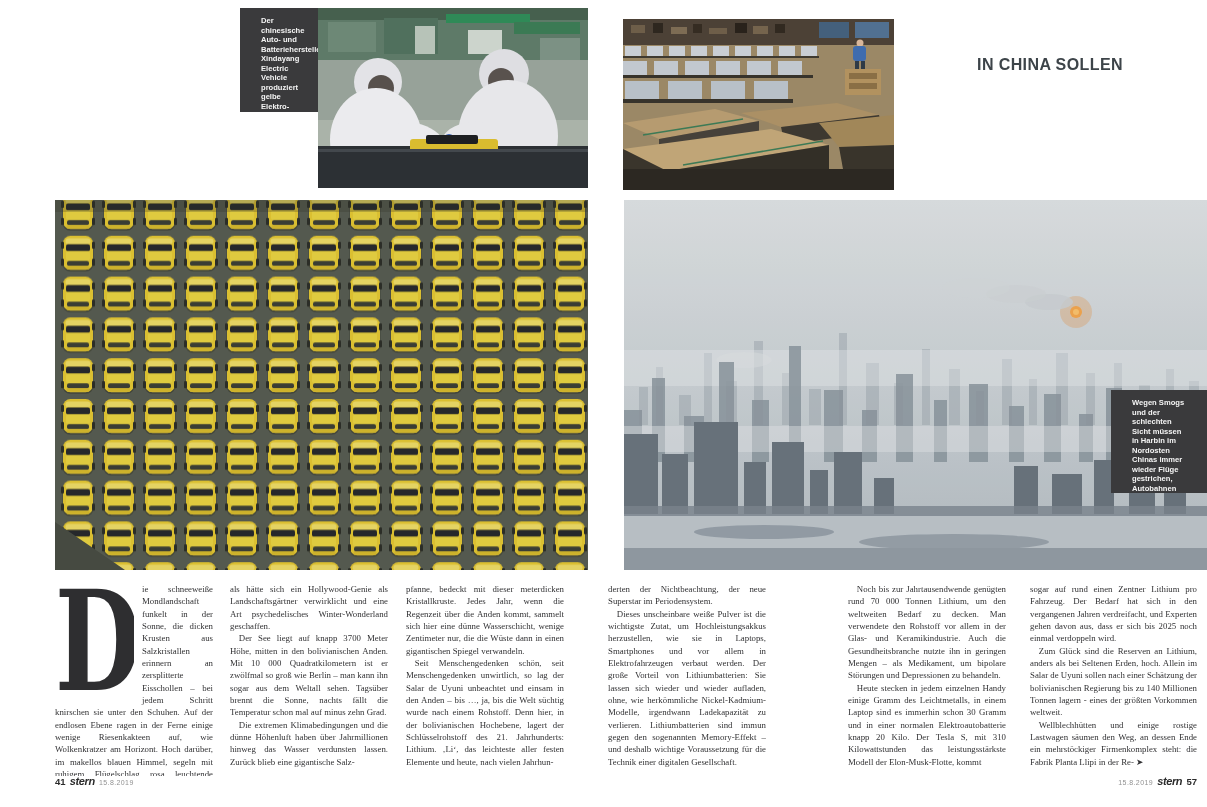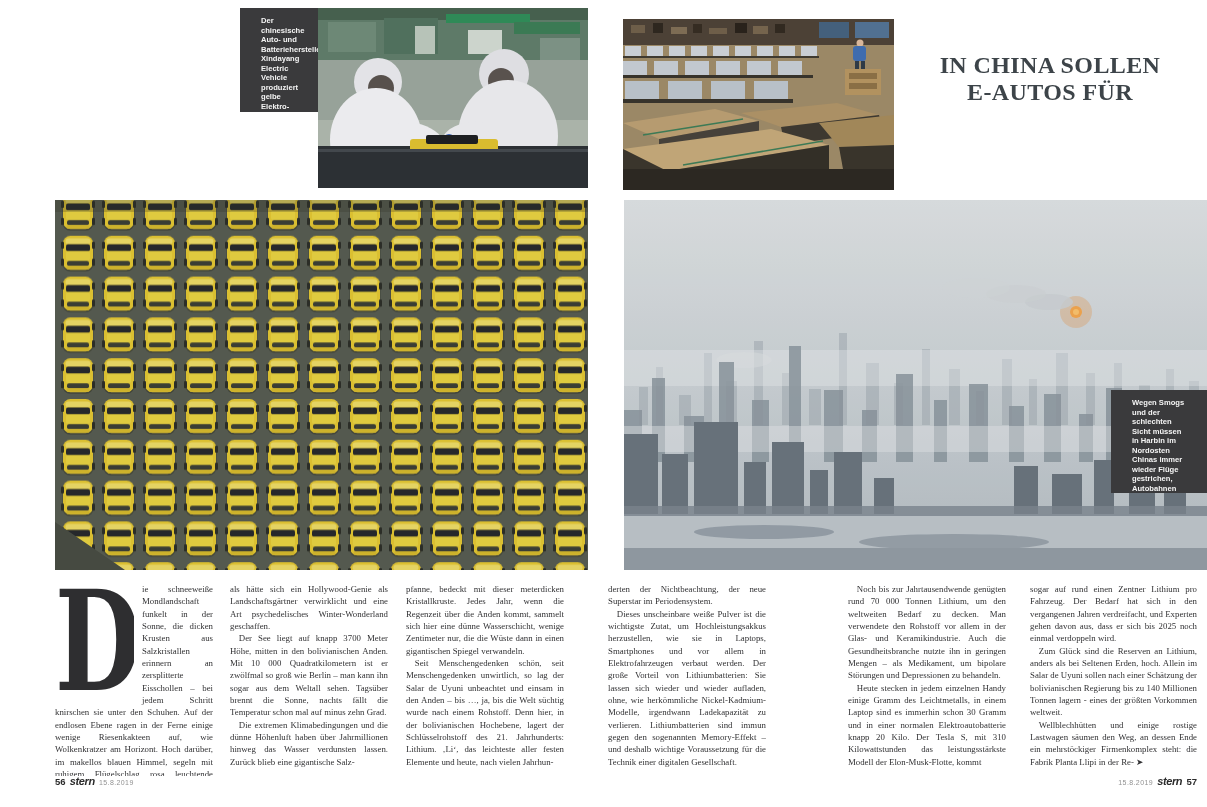--- a/index.html
+++ b/index.html
@@ -18,22 +18,22 @@
     position:absolute; background:#3a3a3c; color:#f4f4f4;
     font-family:"Liberation Sans", sans-serif; font-weight:bold;
     font-size:7.6px; line-height:9.5px; padding:8px 21px; box-sizing:border-box;
     z-index:3; overflow:hidden;
   }
   .caption-factory { left:240px;  top:8px;   width:78px; height:104px; }
   .caption-smog    { left:1111px; top:390px; width:96px; height:103px; }
 
   .headline {
     position:absolute; left:895px; top:52px; width:310px; margin:0;
-    text-align:center; font-family:Liberation Serif, serif; font-weight:bold;
-    font-size:24px; line-height:26.5px; color:#3d4449; letter-spacing:0.4px;
+    text-align:center; font-family:Liberation Sans, sans-serif; font-weight:bold;
+    font-size:16px; line-height:26.5px; color:#3d4449; letter-spacing:0.4px;
   }
 
   .col {
     position:absolute; top:583px; width:158px; height:193px;
     font-size:8.8px; line-height:12.35px; text-align:justify; color:#323234;
     white-space:pre-line; overflow:hidden; hyphens:auto;
   }
   .c1{left:55px} .c2{left:230px} .c3{left:406px}
   .c4{left:608px} .c5{left:848px} .c6{left:1030px; width:167px;}
 
@@ -148,21 +148,20 @@
     <polygon points="44,152 206,126 206,150 44,171" fill="#332f27"></polygon>
     <polygon points="0,130 44,152 44,171 0,171" fill="#3a352c"></polygon>
     <rect y="150" width="271" height="21" fill="#2c2822"></rect>
     <line x1="20" y1="116" x2="120" y2="100" stroke="#3c7a56" stroke-width="1.5"></line>
     <line x1="60" y1="146" x2="200" y2="122" stroke="#3c7a56" stroke-width="1.5"></line>
   </svg>
     </div>
 
   <h1 class="headline">
       <div>IN CHINA SOLLEN</div>
-      <div>E-AUTOS FÜR</div>
     </h1>
 
   <div class="photo photo-cars">
       <svg viewBox="0 0 533 370" preserveAspectRatio="none" xmlns="http://www.w3.org/2000/svg">
     <defs>
       <pattern id="carp" patternUnits="userSpaceOnUse" width="41" height="40.8" x="3" y="-7">
         <rect width="41" height="40.8" fill="#565b51"></rect>
         <rect x="4.5" y="3.5" width="31" height="34" rx="7.5" fill="#40443b"></rect>
         <rect x="5" y="2" width="30" height="34" rx="7.5" fill="#e4c731"></rect>
         <rect x="7.5" y="4.5" width="25" height="6" rx="3" fill="#eedc66"></rect>
@@ -281,16 +280,16 @@
   <div class="col c3">pfanne, bedeckt mit dieser meterdicken Kristallkruste. Jedes Jahr, wenn die Regenzeit über die Anden kommt, sammelt sich hier eine dünne Wasserschicht, wenige Zentimeter nur, die die Wüste dann in einen gigantischen Spiegel verwandeln.
  Seit Menschengedenken schön, seit Menschengedenken unwirtlich, so lag der Salar de Uyuni unbeachtet und einsam in den Anden – bis …, ja, bis die Welt süchtig wurde nach einem Rohstoff. Denn hier, in der bolivianischen Hochebene, lagert der Schlüsselrohstoff des 21. Jahrhunderts: Lithium. ‚Li‘, das leichteste aller festen Elemente und heute, nach vielen Jahrhun-</div>
   <div class="col c4">derten der Nichtbeachtung, der neue Superstar im Periodensystem.
  Dieses unscheinbare weiße Pulver ist die wichtigste Zutat, um Hochleistungsakkus herzustellen, wie sie in Laptops, Smartphones und vor allem in Elektrofahrzeugen verbaut werden. Der große Vorteil von Lithiumbatterien: Sie lassen sich wieder und wieder aufladen, ohne, wie herkömmliche Nickel-Kadmium-Modelle, irgendwann Ladekapazität zu verlieren. Lithiumbatterien sind immun gegen den sogenannten Memory-Effekt – und deshalb wichtige Voraussetzung für die Technik einer digitalen Gesellschaft.</div>
   <div class="col c5"> Noch bis zur Jahrtausendwende genügten rund 70 000 Tonnen Lithium, um den weltweiten Bedarf zu decken. Man verwendete den Rohstoff vor allem in der Glas- und Keramikindustrie. Auch die Gesundheitsbranche nutzte ihn in geringen Mengen – als Medikament, um bipolare Störungen und Depressionen zu behandeln.
  Heute stecken in jedem einzelnen Handy einige Gramm des Leichtmetalls, in einem Laptop sind es immerhin schon 30 Gramm und in einer normalen Elektroautobatterie knapp 20 Kilo. Der Tesla S, mit 310 Kilowattstunden das leistungsstärkste Modell der Elon-Musk-Flotte, kommt</div>
   <div class="col c6">sogar auf rund einen Zentner Lithium pro Fahrzeug. Der Bedarf hat sich in den vergangenen Jahren verdreifacht, und Experten gehen davon aus, dass er sich bis 2025 noch einmal verdoppeln wird.
  Zum Glück sind die Reserven an Lithium, anders als bei Seltenen Erden, hoch. Allein im Salar de Uyuni sollen nach einer Schätzung der bolivianischen Regierung bis zu 140 Millionen Tonnen lagern - eines der größten Vorkommen weltweit.
  Wellblechhütten und einige rostige Lastwagen säumen den Weg, an dessen Ende ein mehrstöckiger Firmenkomplex steht: die Fabrik Planta Llipi in der Re- ➤</div>
 
-  <div class="folio folio-left"><span class="pagenum">56</span> <span class="brand">stern</span> <span class="date">15.8.2019</span></div>
+  <div class="folio folio-left"><span class="pagenum">41</span> <span class="brand">stern</span> <span class="date">15.8.2019</span></div>
   <div class="folio folio-right"><span class="date">15.8.2019</span> <span class="brand">stern</span> <span class="pagenum">57</span></div>
 
 </div>
 
 </body></html>

